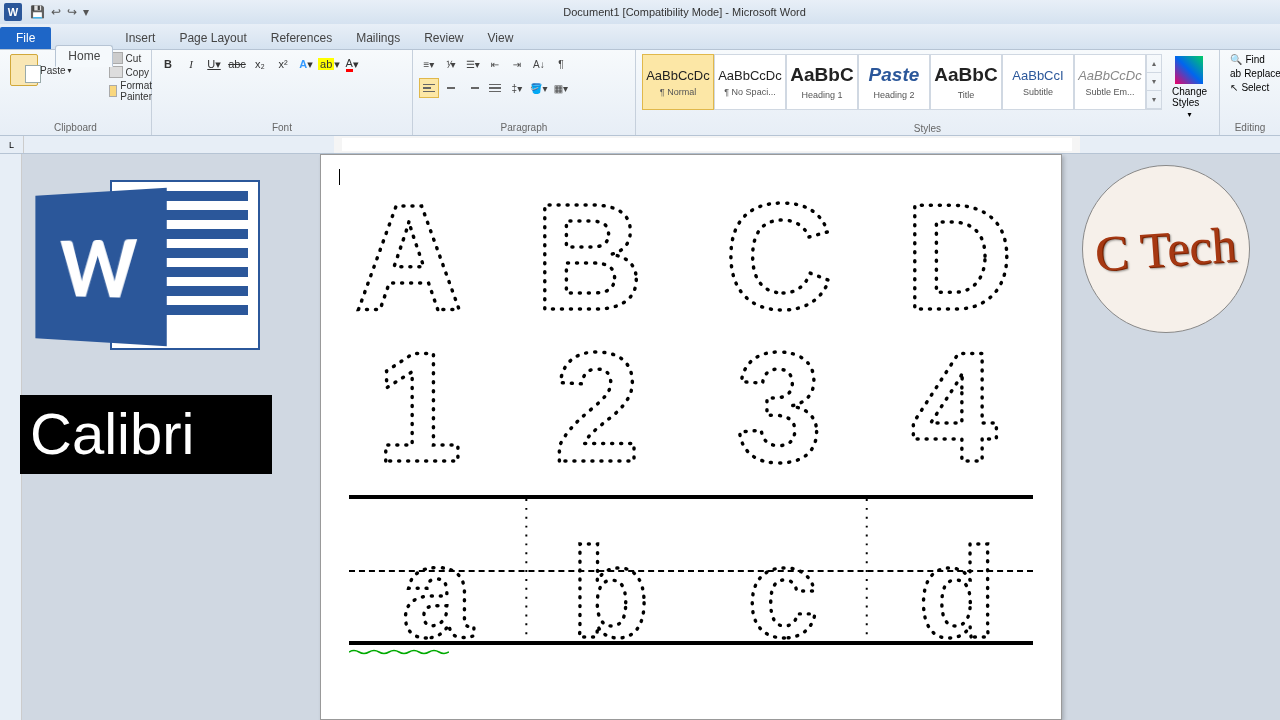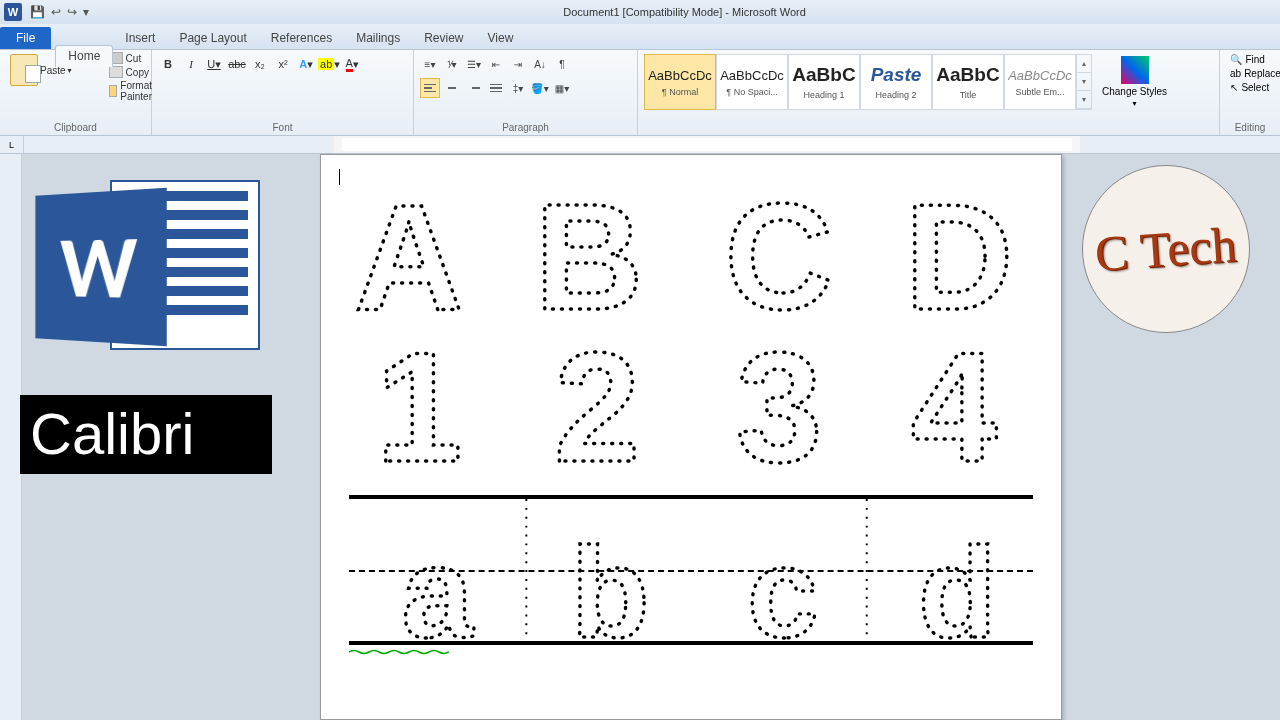--- a/index.html
+++ b/index.html
@@ -225,35 +225,40 @@
           </div>
         <div class="style-box">
             <div class="style-preview big italic">Paste</div>
             <div>Heading 2</div>
           </div>
         <div class="style-box">
             <div class="style-preview big">AaBbC</div>
             <div>Title</div>
           </div>
         <div class="style-box">
+            <div class="style-preview blue">AaBbCcI</div>
+            <div>Subtitle</div>
+          </div>
+        <div class="style-box">
             <div class="style-preview italic" style="color:#888">AaBbCcDc</div>
             <div>Subtle Em...</div>
           </div>
         <div class="style-nav">
             <div>▴</div>
             <div>▾</div>
             <div>▾</div>
           </div>
       </div>
       <div class="change-styles">
         <div class="cs-icon"></div>
         <span>Change Styles</span>
         <span style="font-size:8px">▾</span>
       </div>
     </div>
+    <div class="group-label">Styles</div>
   </div>
 
   <div class="group" style="width:60px; border-right:none">
     <div class="editing-body">
       <div>
           <span>🔍</span>
           <span>Find</span>
         </div>
       <div>
           <span>ab</span>

